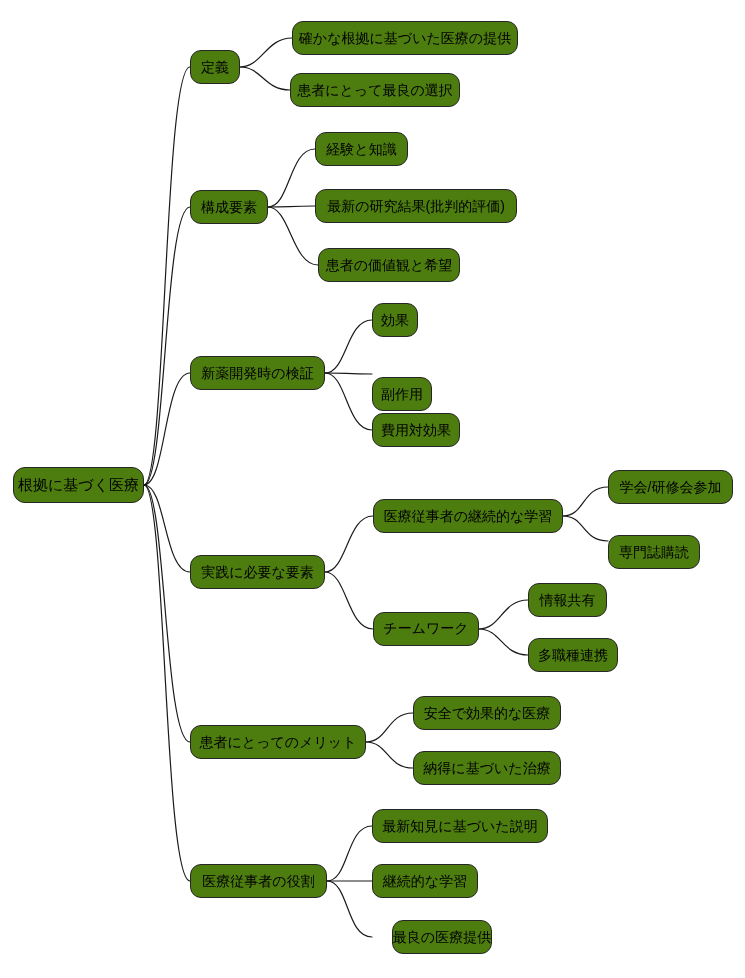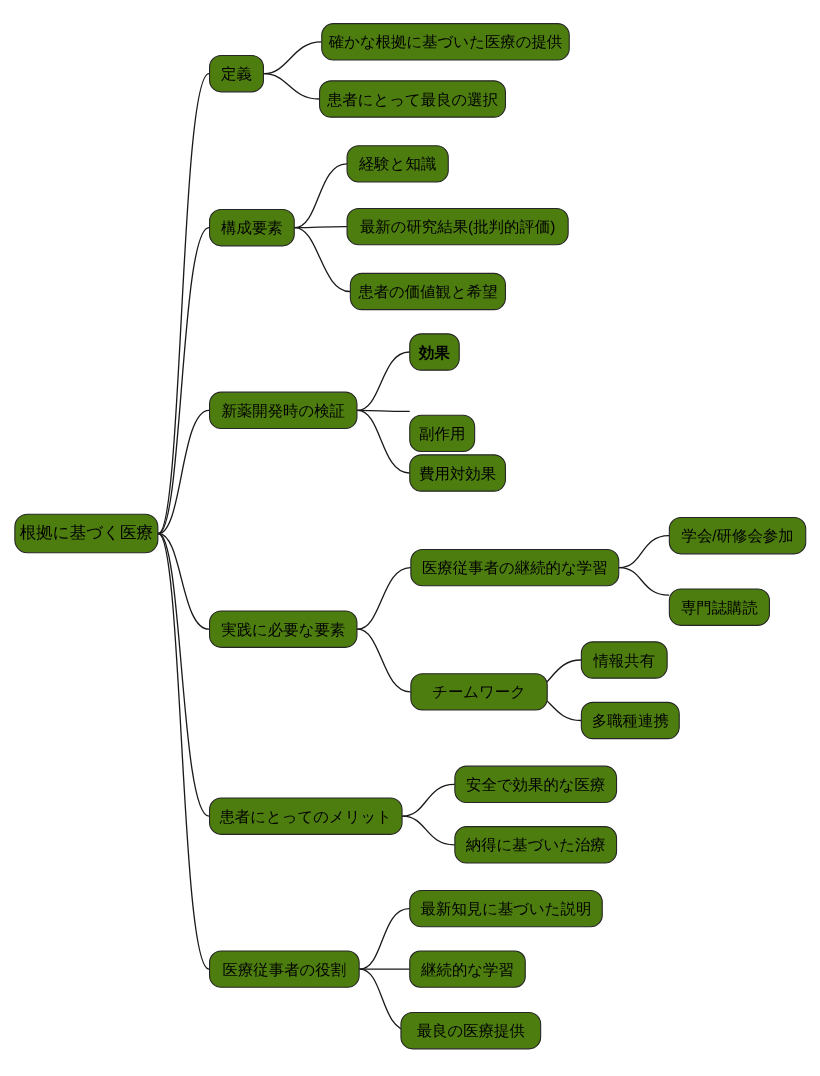--- a/index.html
+++ b/index.html
@@ -87,34 +87,34 @@
   <div class="node" style="left:190px; top:50px; width:50px;">定義</div>
   <div class="node" style="left:292px; top:21px; width:226px;">確かな根拠に基づいた医療の提供</div>
   <div class="node" style="left:290px; top:73px; width:170px;">患者にとって最良の選択</div>
 
   <div class="node" style="left:190px; top:190px; width:78px;">構成要素</div>
   <div class="node" style="left:315px; top:132px; width:93px;">経験と知識</div>
   <div class="node" style="left:315px; top:189px; width:202px;">最新の研究結果(批判的評価)</div>
   <div class="node" style="left:318px; top:248px; width:142px;">患者の価値観と希望</div>
 
   <div class="node" style="left:190px; top:356px; width:135px;">新薬開発時の検証</div>
-  <div class="node" style="left:372px; top:303px; width:46px;font-weight:bold;">効果</div>
+  <div class="node" style="left:372px; top:303px; width:46px;">効果</div>
   <div class="node" style="left:372px; top:377px; width:60px;">副作用</div>
   <div class="node" style="left:372px; top:413px; width:88px;">費用対効果</div>
 
   <div class="node" style="left:190px; top:555px; width:135px;">実践に必要な要素</div>
   <div class="node" style="left:373px; top:499px; width:190px;">医療従事者の継続的な学習</div>
   <div class="node" style="left:608px; top:470px; width:125px;">学会/研修会参加</div>
   <div class="node" style="left:608px; top:524px; width:92px;margin-top:11px;">専門誌購読</div>
-  <div class="node" style="left:373px; top:612px; width:125px;">チームワーク</div>
+  <div class="node" style="left:373px; top:612px; width:106px;font-family:Liberation Serif, serif;">チームワーク</div>
   <div class="node" style="left:528px; top:583px; width:79px;">情報共有</div>
   <div class="node" style="left:528px; top:638px; width:90px;">多職種連携</div>
 
   <div class="node" style="left:190px; top:725px; width:176px;">患者にとってのメリット</div>
   <div class="node" style="left:413px; top:696px; width:148px;">安全で効果的な医療</div>
   <div class="node" style="left:413px; top:751px; width:148px;">納得に基づいた治療</div>
 
   <div class="node" style="left:190px; top:864px; width:137px;">医療従事者の役割</div>
   <div class="node" style="left:372px; top:809px; width:176px;">最新知見に基づいた説明</div>
   <div class="node" style="left:372px; top:864px; width:106px;border-radius:10px;">継続的な学習</div>
-  <div class="node" style="left:364px; top:920px; width:128px;">最良の医療提供</div>
+  <div class="node" style="left:392px; top:920px; width:100px;">最良の医療提供</div>
 
 </div>
 
 </body></html>

